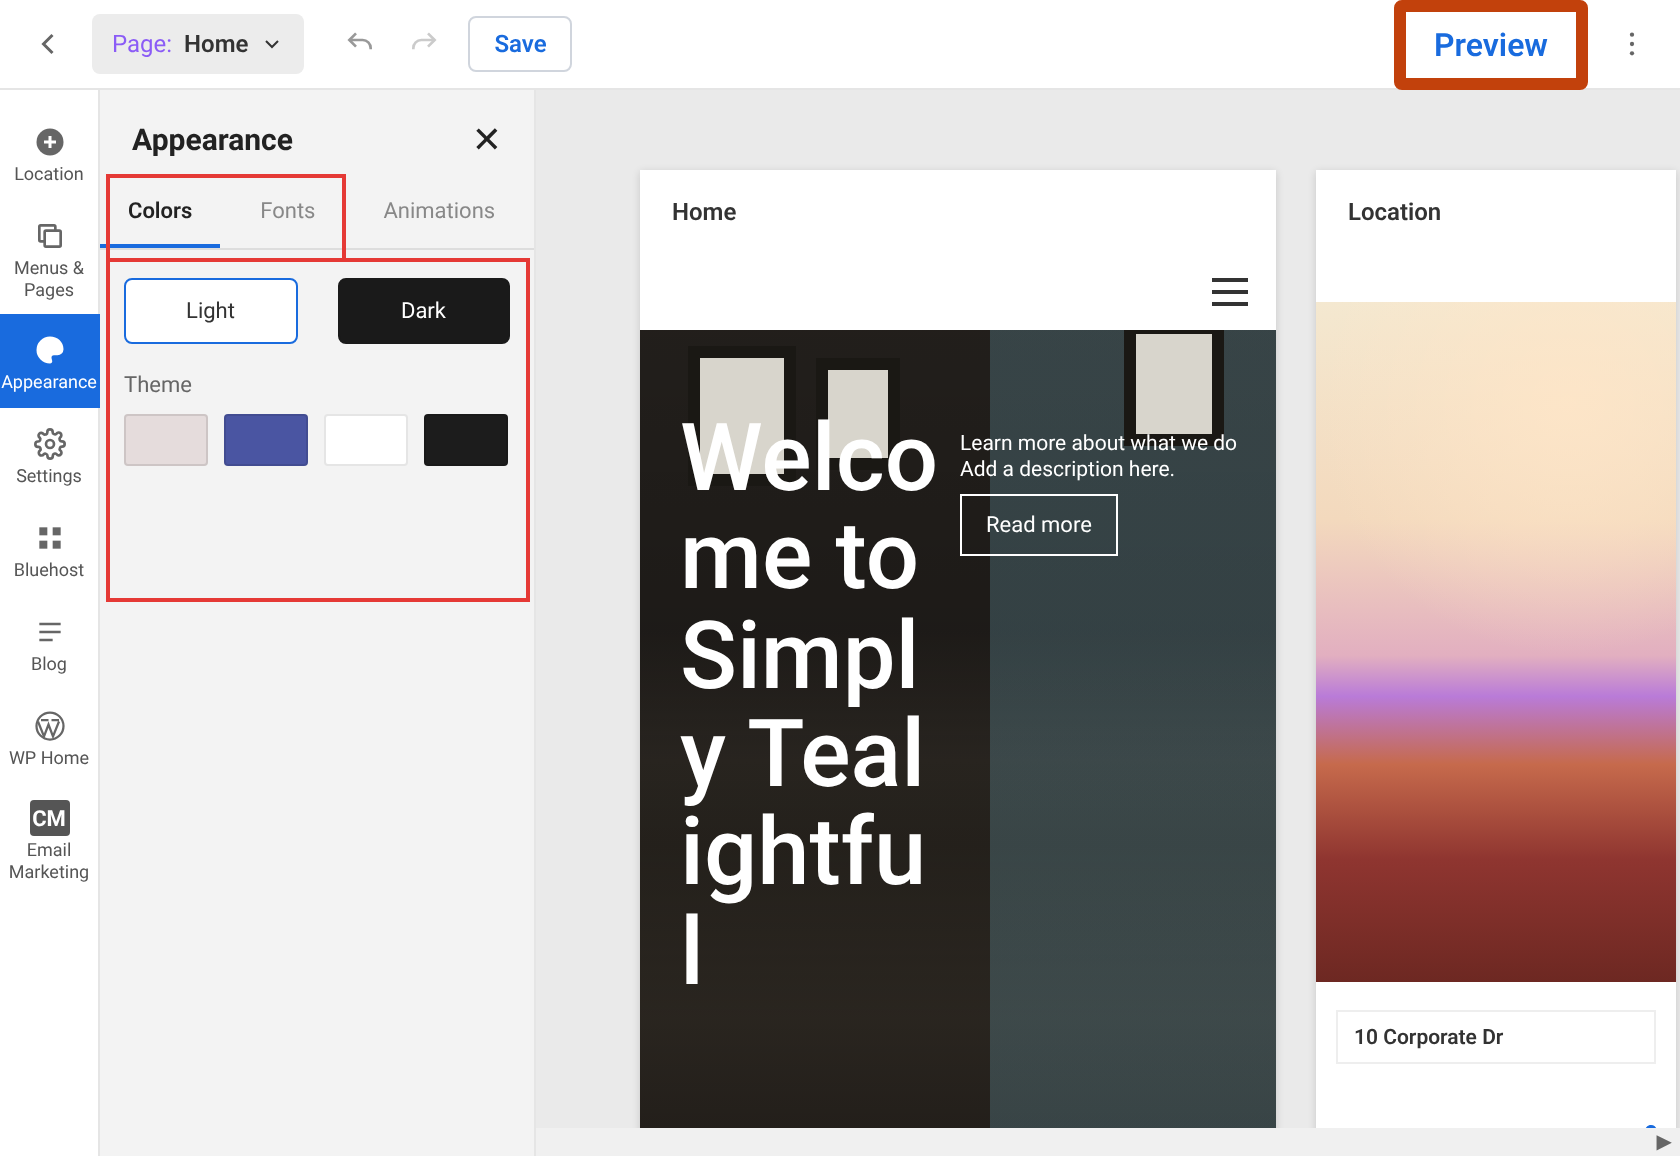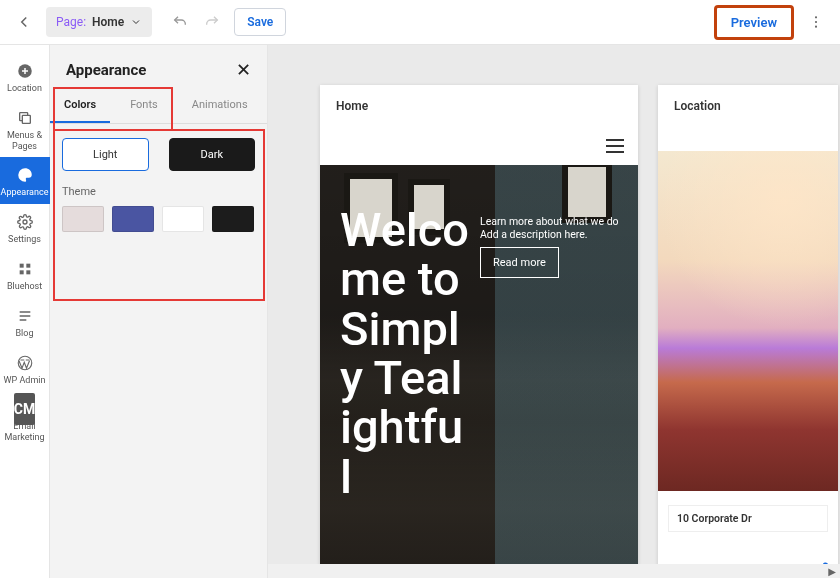--- a/index.html
+++ b/index.html
@@ -6,21 +6,21 @@
 body{width:840px;height:578px;overflow:hidden;background:#fff;position:relative}
 .topbar{height:45px;border-bottom:1px solid #e5e5e5;display:flex;align-items:center;padding:0 10px;gap:8px;position:relative;z-index:20;background:#fff}
 .icon-btn{width:28px;height:28px;display:flex;align-items:center;justify-content:center;cursor:pointer;color:#666;border-radius:4px}
 .page-sel{background:#ececec;border-radius:4px;height:30px;display:flex;align-items:center;padding:0 10px;gap:6px;color:#333;font-size:12px;cursor:pointer}
 .page-sel .lbl{color:#8b5cf6}
 .page-sel .val{font-weight:600}
 .undo-redo{display:flex;gap:4px;margin-left:6px}
 .undo-redo .icon-btn{color:#999}
 .save-btn{border:1px solid #d0d5dd;background:#fff;color:#196bde;font-size:12px;font-weight:600;padding:6px 12px;border-radius:4px;cursor:pointer}
 .spacer{flex:1}
-.preview-btn{border:3px solid #c2410c;background:#fff;color:#196bde;font-size:13px;font-weight:600;padding:7px 14px;border-radius:4px;cursor:pointer}
+.preview-btn{border:6px solid #c2410c;background:#fff;color:#196bde;font-size:16px;font-weight:600;padding:7px 14px;border-radius:4px;cursor:pointer}
 .publish-btn{border:none;background:#196bde;color:#fff;font-size:12px;font-weight:600;padding:8px 14px;border-radius:4px;cursor:pointer}
 .more-btn{width:28px;height:28px;display:flex;align-items:center;justify-content:center;cursor:pointer;color:#666}
 .shell{display:flex;height:533px;position:relative}
 .rail{width:50px;background:#fff;border-right:1px solid #e5e5e5;display:flex;flex-direction:column;align-items:center;padding-top:8px;z-index:15}
 .rail-item{width:50px;display:flex;flex-direction:column;align-items:center;padding:8px 2px 6px;font-size:9px;color:#555;text-align:center;cursor:pointer;line-height:1.2}
 .rail-item .ri-icon{width:20px;height:20px;display:flex;align-items:center;justify-content:center;margin-bottom:2px;color:#666}
 .rail-item.active{background:#196bde;color:#fff}
 .rail-item.active .ri-icon{color:#fff}
 .panel{width:218px;background:#f3f3f3;border-right:1px solid #e5e5e5;position:relative;z-index:10}
 .panel-hd{display:flex;align-items:center;justify-content:space-between;padding:14px 16px 8px}
@@ -171,25 +171,25 @@
         </div>
         <div>Blog</div>
       </div>
       <div class="rail-item">
         <div class="ri-icon">
           <svg width="18" height="18" viewBox="0 0 24 24" fill="none" stroke="currentColor" stroke-width="1.5">
             <circle cx="12" cy="12" r="9"></circle>
             <path d="M4 9l4 10 3-8 3 8 4-10M6 8h5m2 0h5"></path>
           </svg>
         </div>
-        <div>WP Admin</div>
-      </div>
-      <div class="rail-item">
-        <div class="ri-icon">
-          <div style="width:22px;height:32px;background:#555;color:#fff;font-size:14px;font-weight:700;display:flex;align-items:center;justify-content:center;border-radius:2px">CM</div>
+        <div>WP Home</div>
+      </div>
+      <div class="rail-item">
+        <div class="ri-icon">
+          <div style="width:22px;height:18px;background:#555;color:#fff;font-size:11px;font-weight:700;display:flex;align-items:center;justify-content:center;border-radius:2px">CM</div>
         </div>
         <div>Email Marketing</div>
       </div>
     </div>
 
   <div class="panel">
     <div class="panel-hd">
       <h2>Appearance</h2>
       <div class="close-x">✕</div>
     </div>

